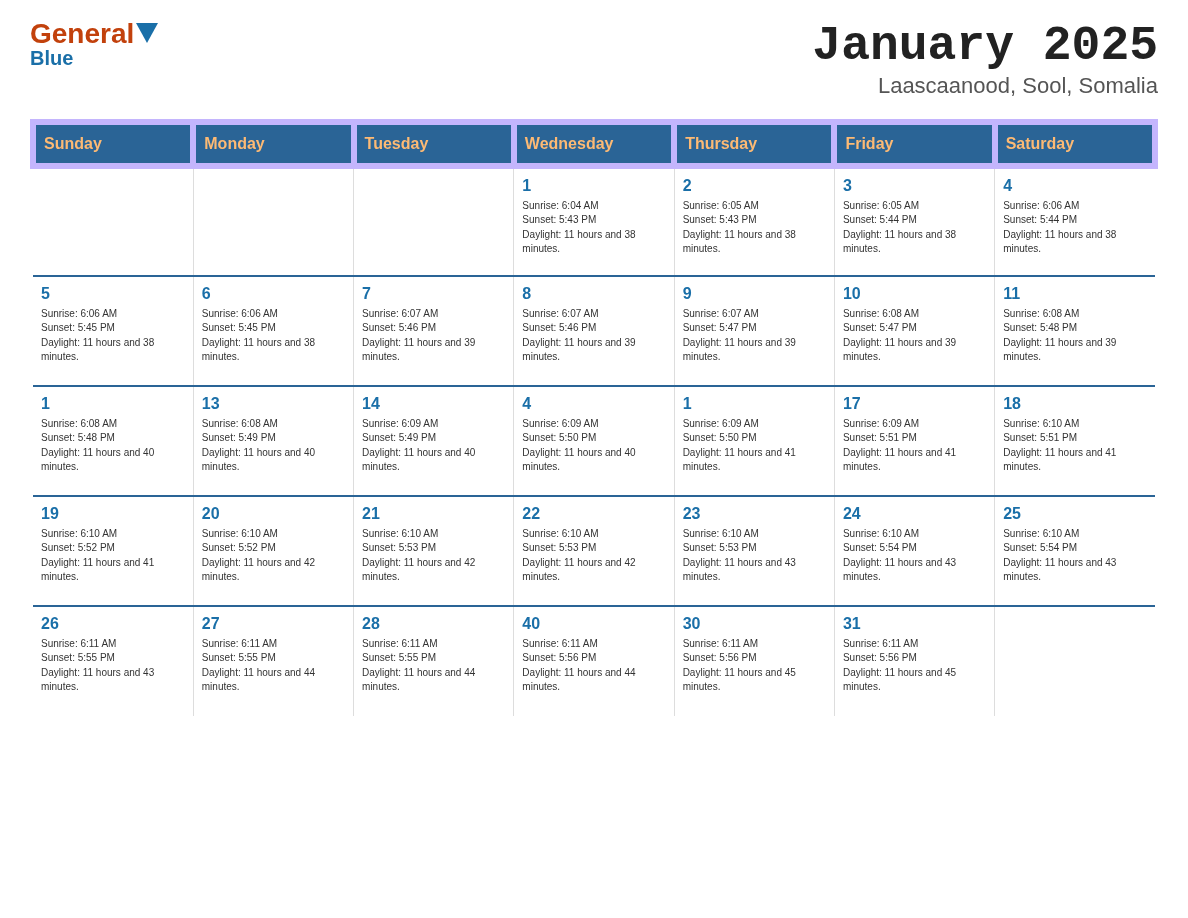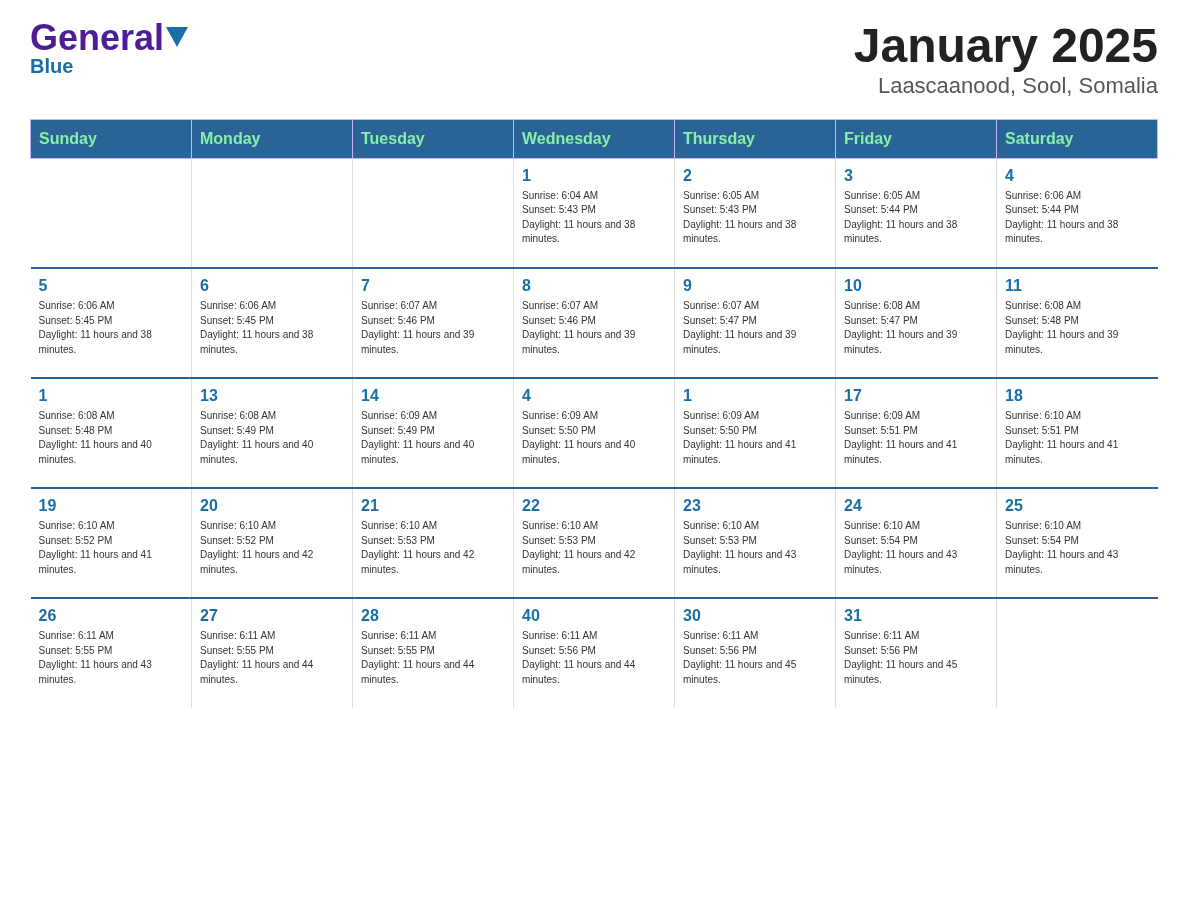--- a/index.html
+++ b/index.html
@@ -14,55 +14,56 @@
       display: flex;
       justify-content: space-between;
       align-items: flex-start;
       margin-bottom: 20px;
     }
     .logo {
       display: flex;
       align-items: center;
     }
     .logo-text-general {
-      font-size: 36px;
-      font-weight: bold;
-      color: #4c1d95;
+      font-size: 28px;
+      font-weight: bold;
+      color: #c2410c;
     }
     .logo-text-blue {
       font-size: 20px;
       font-weight: bold;
       color: #1a6fa8;
     }
     .title-area {
       text-align: right;
     }
     .month-title {
       font-size: 48px;
       font-weight: bold;
       color: #222;
       line-height: 1.1;
+      font-family: Liberation Mono, monospace;
     }
     .location {
       font-size: 22px;
       color: #555;
     }
     table {
       width: 100%;
       border-collapse: collapse;
       table-layout: fixed;
     }
     thead th {
       background-color: #2a6496;
-      color: #86efac;
+      color: #fdba74;
       font-size: 16px;
       font-weight: bold;
       padding: 10px 8px;
       text-align: left;
-      border: 1px solid #c4b5fd;
+      border: 6px solid #c4b5fd;
     }
     tbody tr {
       border-bottom: 2px solid #2a6496;
     }
     tbody td {
       vertical-align: top;
       padding: 8px 8px;
       font-size: 12.5px;
       color: #333;
       border-right: 1px solid #ddd;

